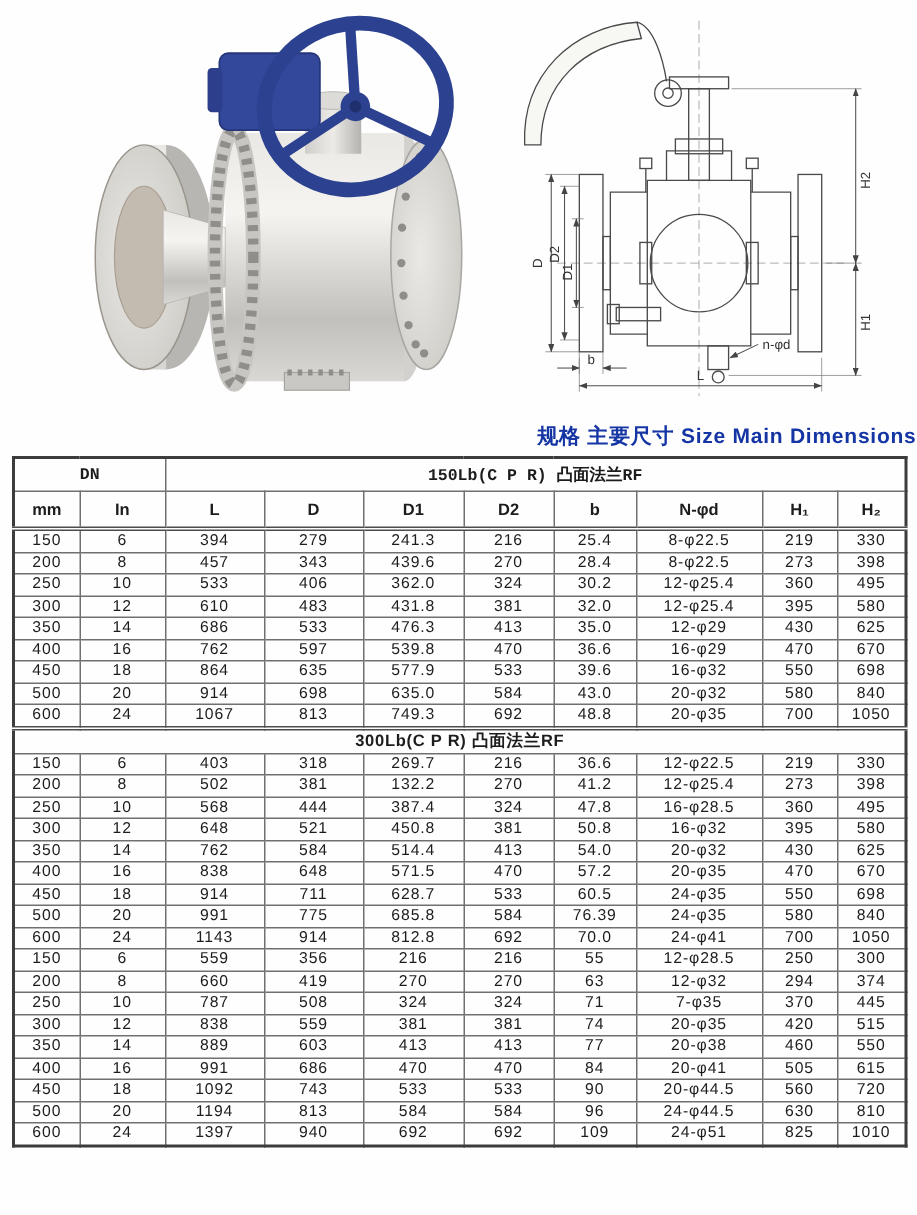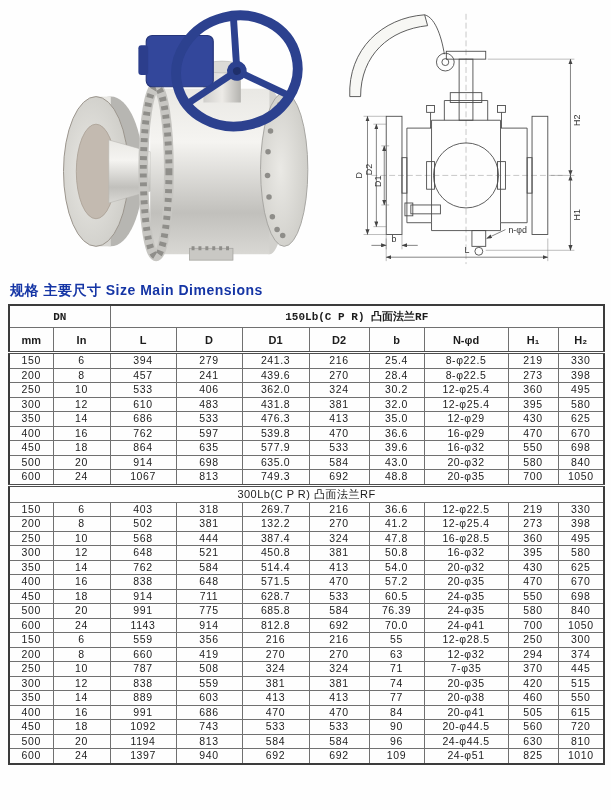--- a/index.html
+++ b/index.html
@@ -6,34 +6,35 @@
   body{
     width:611px;height:810px;background:#fefefe;overflow:hidden;
     font-family:"Liberation Sans",sans-serif;color:#1c1c1c;position:relative;
   }
   .figures{display:flex;align-items:flex-start;height:274px;padding-top:2px;}
   .photo-svg{width:326px;height:268px;flex:0 0 auto;}
   .drawing-svg{width:283px;height:268px;flex:0 0 auto;}
   .page-title{
     margin:6px 0 4px 10px;font-size:14px;font-weight:bold;color:#1535a5;
     letter-spacing:0.5px;
+    text-align:right;
   }
   table.dim{
     border-collapse:collapse;table-layout:fixed;width:595px;margin-left:8px;
     border:2px solid #3c3c3c;
   }
   table.dim th,table.dim td{
     border:1px solid #707070;text-align:center;vertical-align:middle;
     padding:0;overflow:hidden;white-space:nowrap;
   }
   thead tr.top th{height:21px;font-size:11px;font-weight:bold;font-family:Liberation Mono, monospace;}
   thead tr.cols th{height:23px;font-size:11px;font-weight:bold;border-bottom:3px double #4c4c4c;text-align:center;}
   tbody td{height:13.5px;font-size:10.5px;line-height:13px;letter-spacing:0.6px;}
   tbody tr.section-row td{
-    height:15px;font-size:11px;font-weight:normal;letter-spacing:0.5px;
+    height:15px;font-size:11px;font-weight:bold;letter-spacing:0.5px;
     border-top:3px double #4c4c4c;
   }
   
   .ln{fill:none;stroke:#4a4a4a;stroke-width:0.9;}
   .lf{fill:#f7f7f4;stroke:#4a4a4a;stroke-width:0.9;}
   .cl{fill:none;stroke:#9a9a9a;stroke-width:0.55;stroke-dasharray:6 3;}
   .dim{fill:none;stroke:#4d4d4d;stroke-width:0.7;}
   .ext{fill:none;stroke:#7a7a7a;stroke-width:0.5;}
   .dim-label{font-size:9px;fill:#333;font-family:"Liberation Sans",sans-serif;}
 </style>
@@ -255,21 +256,21 @@
         <td>216</td>
         <td>25.4</td>
         <td>8-φ22.5</td>
         <td>219</td>
         <td>330</td>
       </tr>
       <tr>
         <td>200</td>
         <td>8</td>
         <td>457</td>
-        <td>241</td>
+        <td>343</td>
         <td>439.6</td>
         <td>270</td>
         <td>28.4</td>
         <td>8-φ22.5</td>
         <td>273</td>
         <td>398</td>
       </tr>
       <tr>
         <td>250</td>
         <td>10</td>

